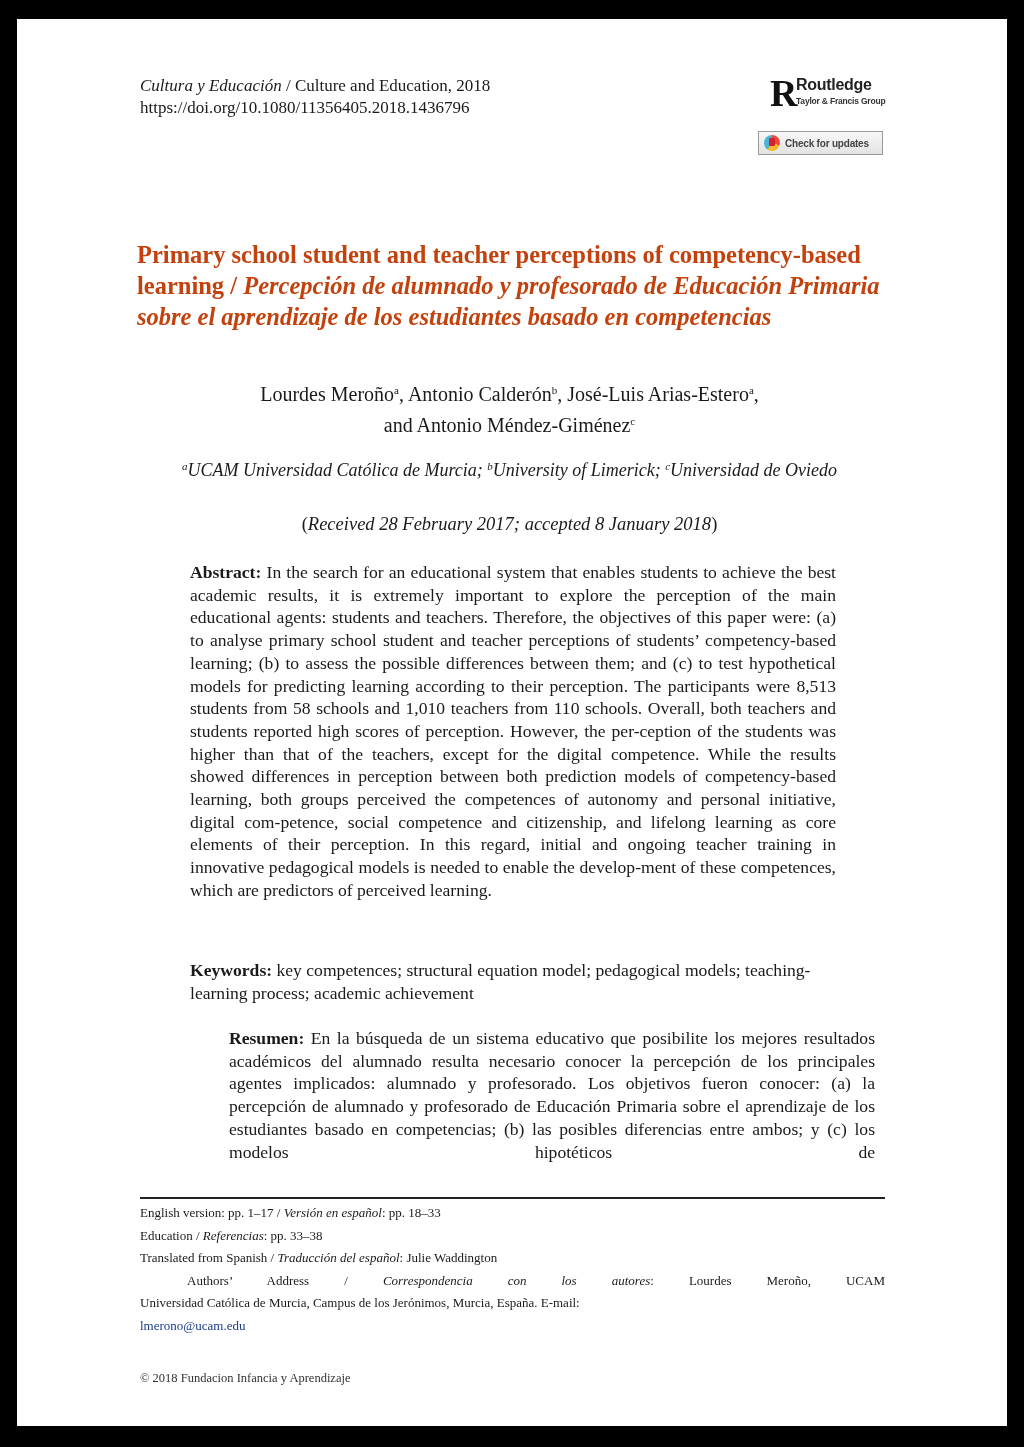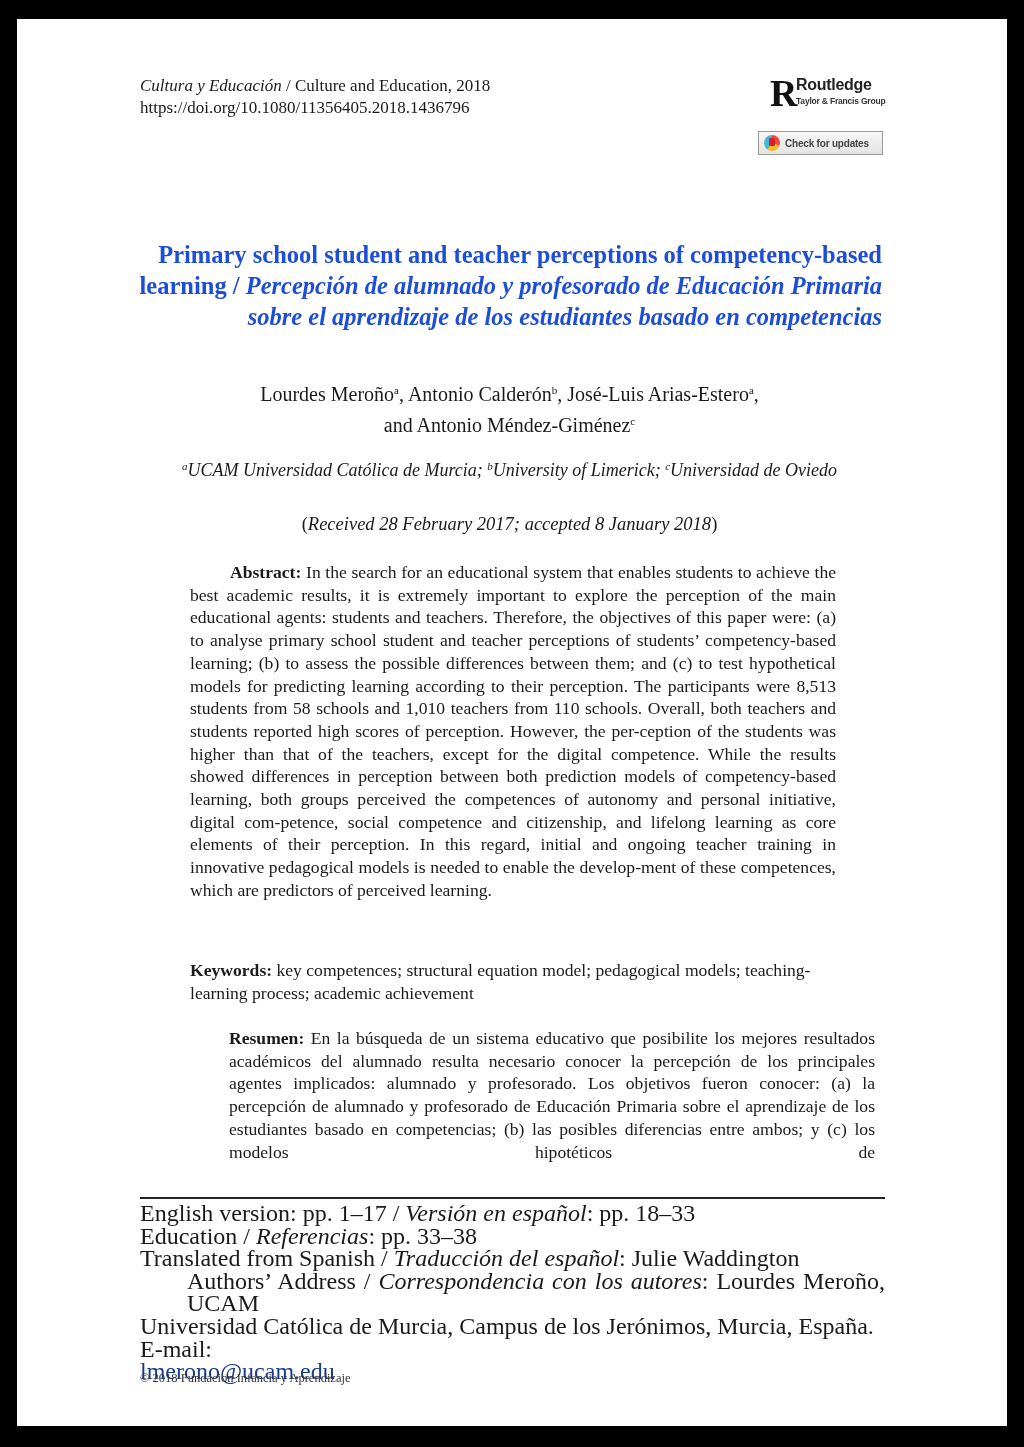--- a/index.html
+++ b/index.html
@@ -45,22 +45,22 @@
     }
     .check-icon::after {
       content: ""; position: absolute; left: 5px; top: 3px; width: 6px; height: 8px;
       background: #d4212b; border-radius: 1px;
     }
     .check-label {
       margin-left: 5px; font-family: "Liberation Sans", sans-serif; font-size: 10px;
       font-weight: bold; color: #444; letter-spacing: -0.2px;
     }
     .title {
-      position: absolute; left: 120px; top: 220px; width: 745px; text-align: right;
-      font-size: 24.5px; font-weight: bold; line-height: 31px; color: #1d4ed8;
+      position: absolute; left: 120px; top: 220px; width: 745px; text-align: left;
+      font-size: 24.5px; font-weight: bold; line-height: 31px; color: #c2410c;
     }
     .title i { font-style: italic; }
     .authors {
       position: absolute; left: 120px; top: 358px; width: 745px; text-align: center;
       font-size: 20px; line-height: 27px;
     }
     .authors sup { font-size: 11px; vertical-align: 7px; }
     .affil {
       position: absolute; left: 130px; top: 436px; width: 725px; text-align: center;
       font-size: 18px; font-style: italic; line-height: 23px;
@@ -68,38 +68,38 @@
     .affil sup { font-size: 11px; vertical-align: 6px; font-style: italic; }
     .received {
       position: absolute; left: 120px; top: 493px; width: 745px; text-align: center;
       font-size: 18.5px; line-height: 24px;
     }
     .received i { font-style: italic; }
     .abstract {
       position: absolute; left: 173px; top: 542px; width: 646px;
       font-size: 17.6px; line-height: 22.7px; text-align: justify;
     }
-    .abstract b { font-weight: bold; margin-left: 40px; }
+    .abstract b { font-weight: bold; }
     .keywords {
       position: absolute; left: 173px; top: 940px; width: 646px;
       font-size: 17.6px; line-height: 22.7px;
     }
     .resumen {
       position: absolute; left: 173px; top: 1008px; width: 646px;
       font-size: 17.6px; line-height: 22.7px; text-align: justify;
       text-align-last: justify;
       margin-left: 39px;
     }
     .rule {
       position: absolute; left: 123px; top: 1178px; width: 745px; height: 1.5px;
       background: #222;
     }
     .footnotes {
       position: absolute; left: 123px; top: 1183px; width: 745px;
-      font-size: 24px; line-height: 22.6px;
+      font-size: 13px; line-height: 22.6px;
     }
     .footnotes i { font-style: italic; }
     .footnotes .just { text-align: justify; text-align-last: justify; display: block; margin-left: 47px; }
     .email { color: #1a3a8c; text-decoration: none; }
     .copyright {
       position: absolute; left: 123px; top: 1352px; font-size: 12.5px; color: #333;
     }
   </style>
 </head>
 <body>

